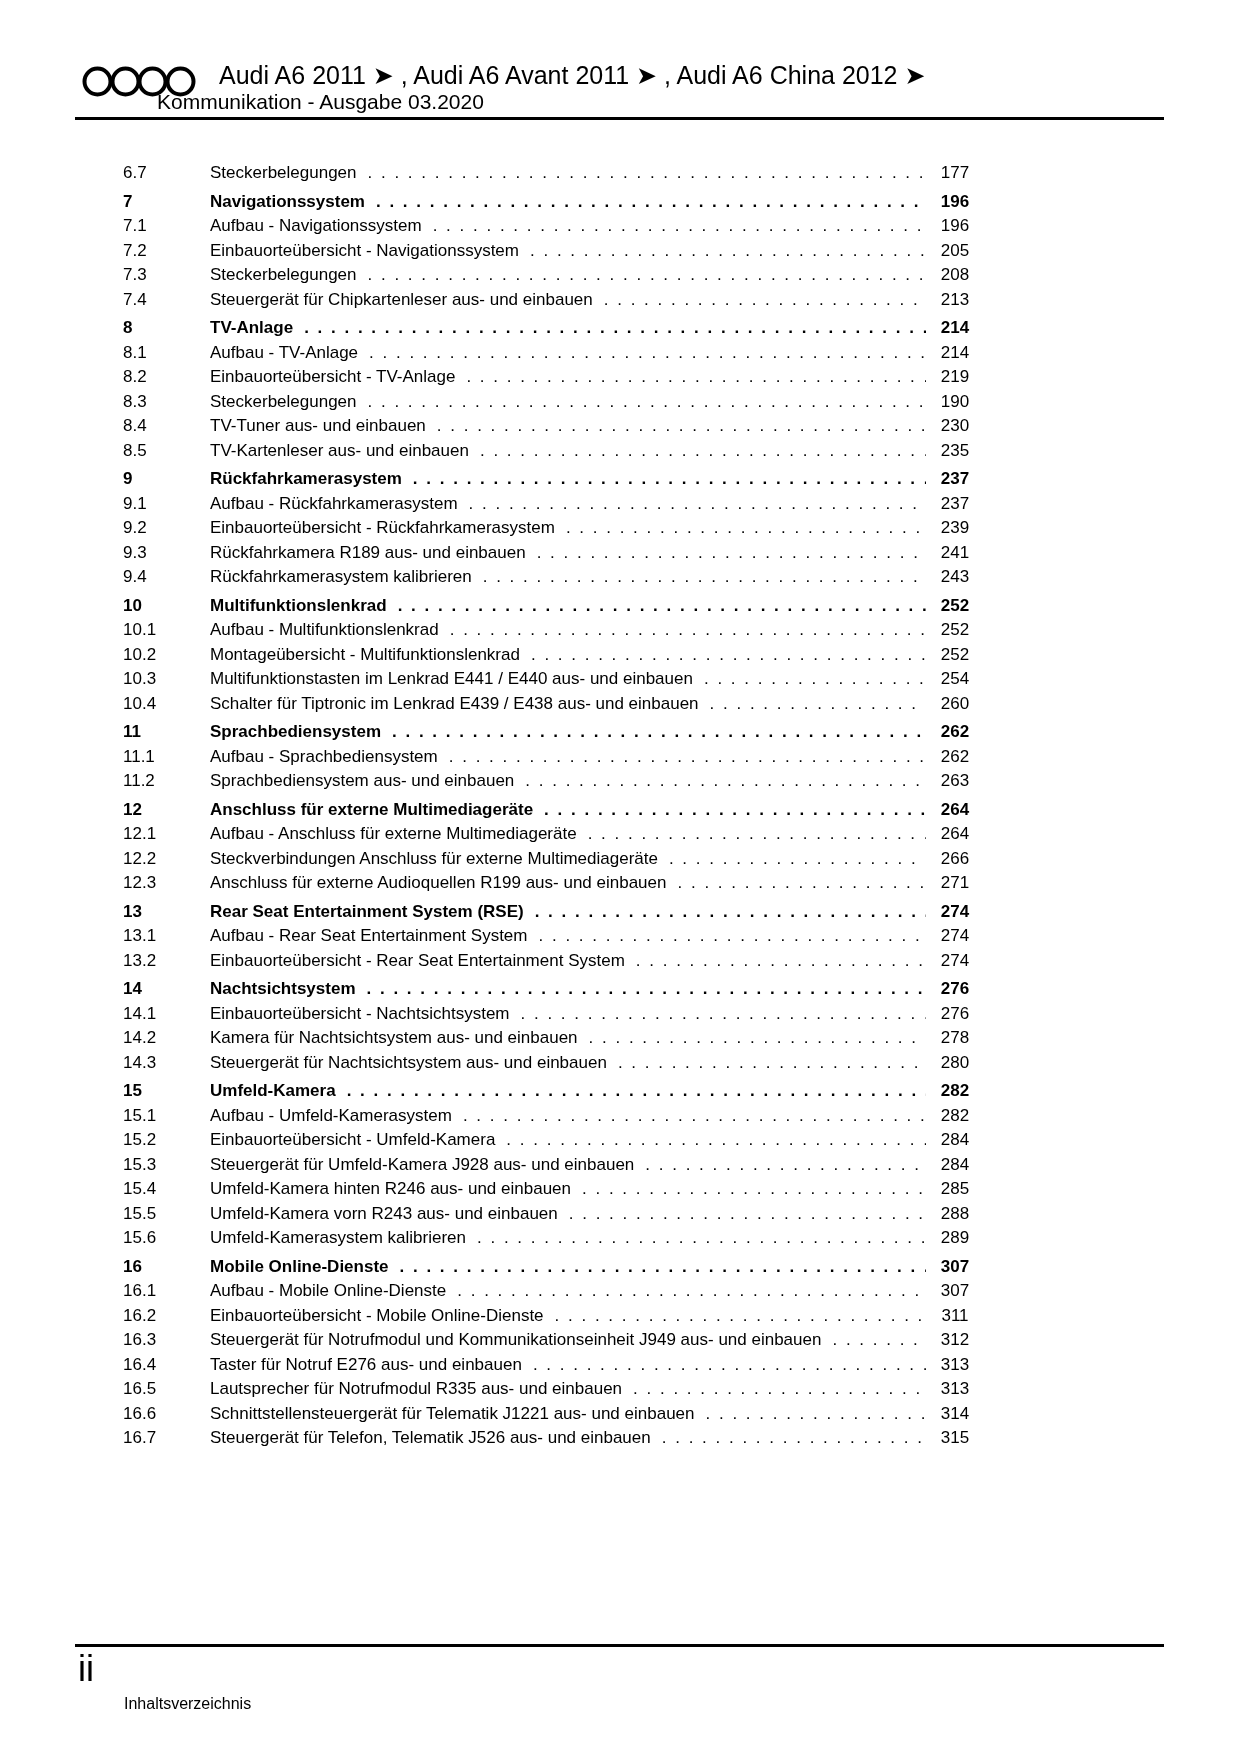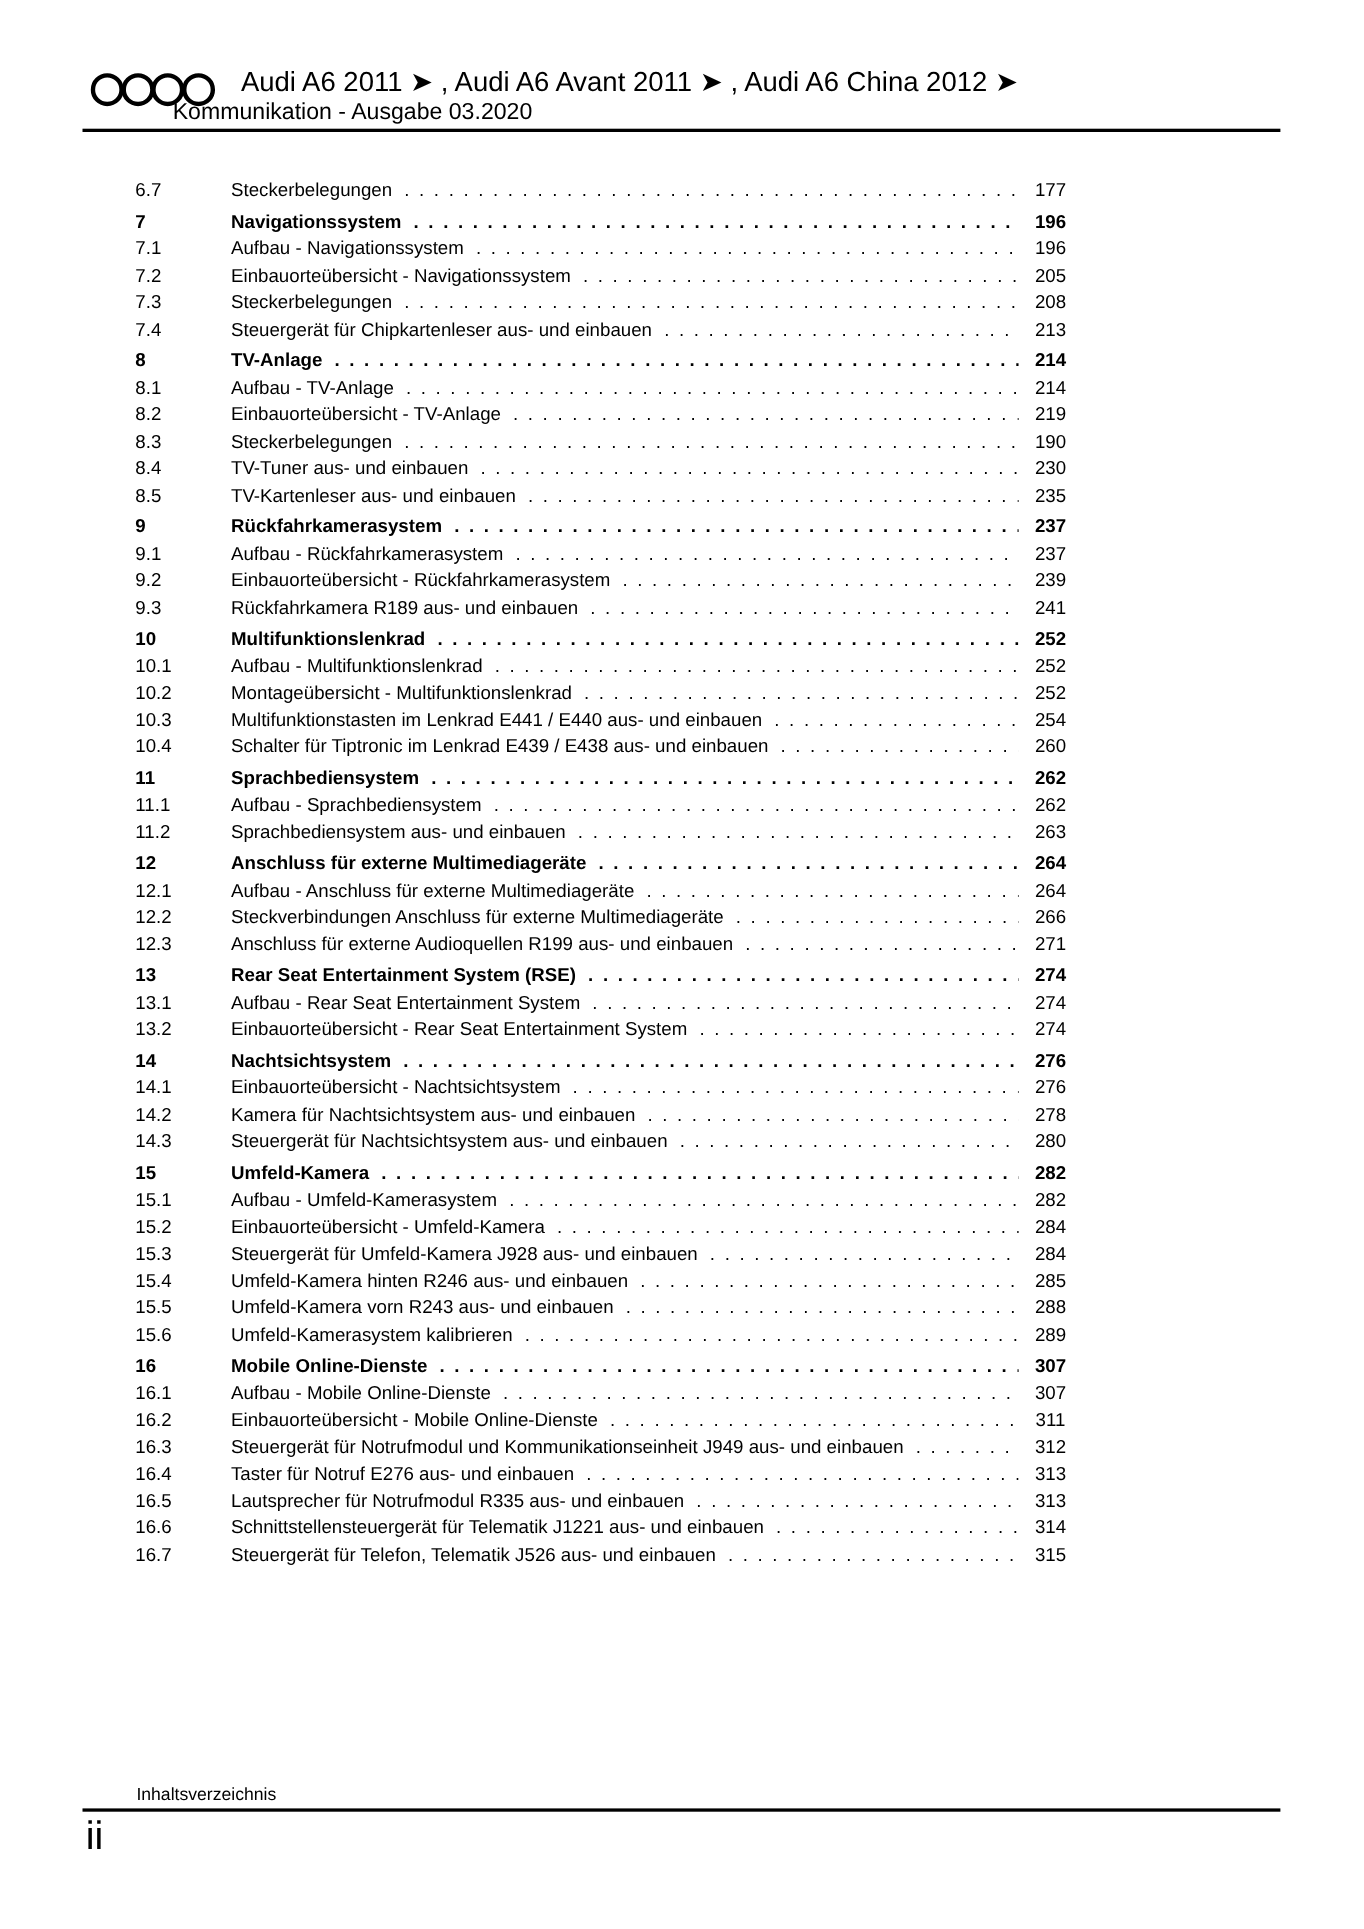--- a/index.html
+++ b/index.html
@@ -57,21 +57,21 @@
   
   .footer-rule {
     position: absolute; left: 75px; right: 76px; top: 1644px;
     border-top: 3px solid #000000;
   }
   .footer-roman {
     position: absolute; left: 78px; top: 1652px;
     font-size: 36px; line-height: 34px;
   }
   .footer-label {
-    position: absolute; left: 124px; top: 1622px;
+    position: absolute; left: 124px; top: 1694px;
     font-size: 16px; line-height: 20px;
   }
 </style>
 </head>
 <body>
 
 <div class="page">
 
   <div class="header-logo">
     <svg width="114" height="31" viewBox="0 0 114 31">
@@ -177,20 +177,26 @@
       <span class="title">Einbauorteübersicht - Rückfahrkamerasystem</span>
       <span class="leader"></span>
       <span class="pagenum">239</span>
     </div>
       <div class="toc-row">
       <span class="num">9.3</span>
       <span class="title">Rückfahrkamera R189 aus- und einbauen</span>
       <span class="leader"></span>
       <span class="pagenum">241</span>
     </div>
+      <div class="toc-row">
+      <span class="num">9.4</span>
+      <span class="title">Rückfahrkamerasystem kalibrieren</span>
+      <span class="leader"></span>
+      <span class="pagenum">243</span>
+    </div>
       <div class="toc-row chapter">
       <span class="num">10</span>
       <span class="title">Multifunktionslenkrad</span>
       <span class="leader"></span>
       <span class="pagenum">252</span>
     </div>
       <div class="toc-row">
       <span class="num">10.1</span>
       <span class="title">Aufbau - Multifunktionslenkrad</span>
       <span class="leader"></span>

